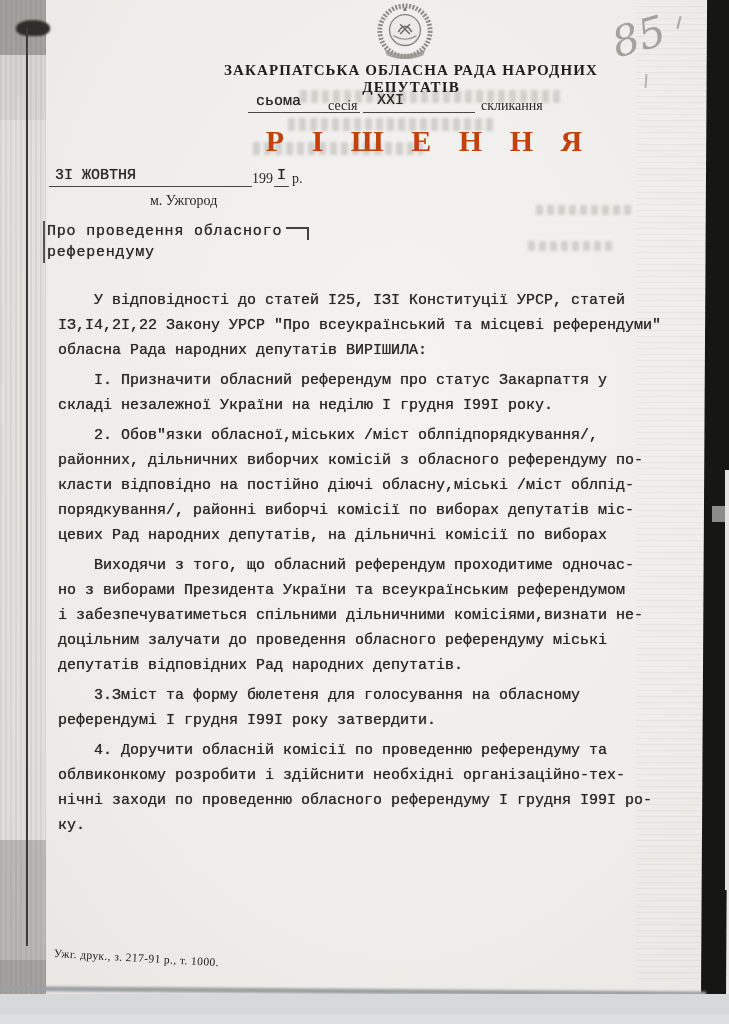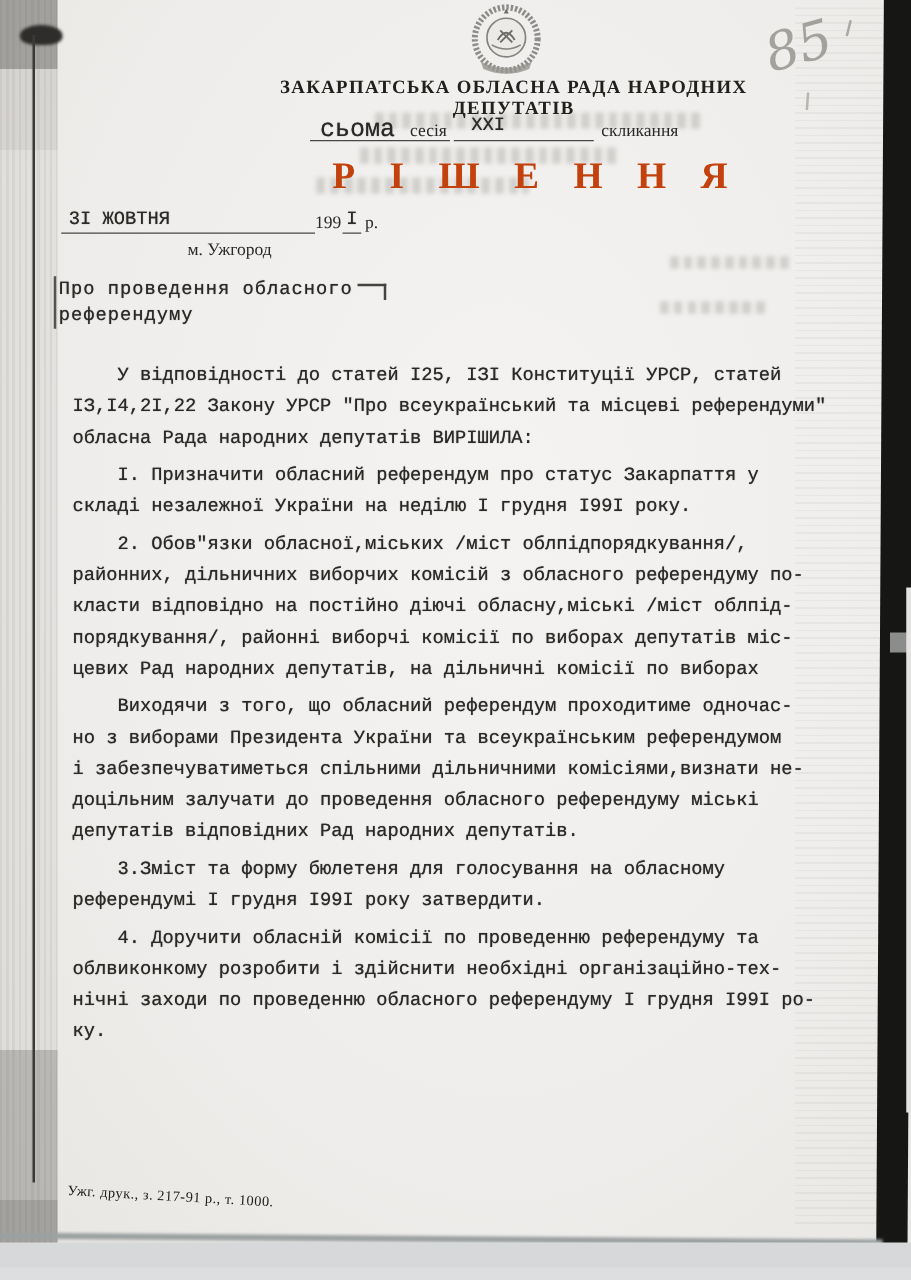--- a/index.html
+++ b/index.html
@@ -90,21 +90,21 @@
     <path d="M43 8 l2 -4 2 4 z" fill="#5d5b56"></path>
     <path d="M24 48 q21 10 42 0 l-2 6 q-19 8 -38 0 z" fill="#8a8882" opacity=".8"></path>
   </svg>
 
   <div class="pencil">85</div>
   <div class="pencil-tick"></div>
   <div class="pencil-dash"></div>
 
   <div class="org printed">ЗАКАРПАТСЬКА ОБЛАСНА РАДА НАРОДНИХ ДЕПУТАТІВ</div>
 
-  <div class="typed" style="position:absolute;left:256px;top:93px;font-size:20px;">сьома</div>
+  <div class="typed" style="position:absolute;left:256px;top:93px;font-size:15px;">сьома</div>
   <div class="rule" style="left:248px;top:112px;width:112px;"></div>
   <div class="serif-small" style="left:328px;top:98px;">сесія</div>
   <div class="typed" style="position:absolute;left:377px;top:92px;font-size:15px;">XXI</div>
   <div class="rule" style="left:363px;top:112px;width:112px;"></div>
   <div class="serif-small" style="left:481px;top:98px;">скликання</div>
 
   <div class="title">Р І Ш Е Н Н Я</div>
 
   <div class="typed date-typed">3І  ЖОВТНЯ</div>
   <div class="rule" style="left:49px;top:186px;width:203px;"></div>

